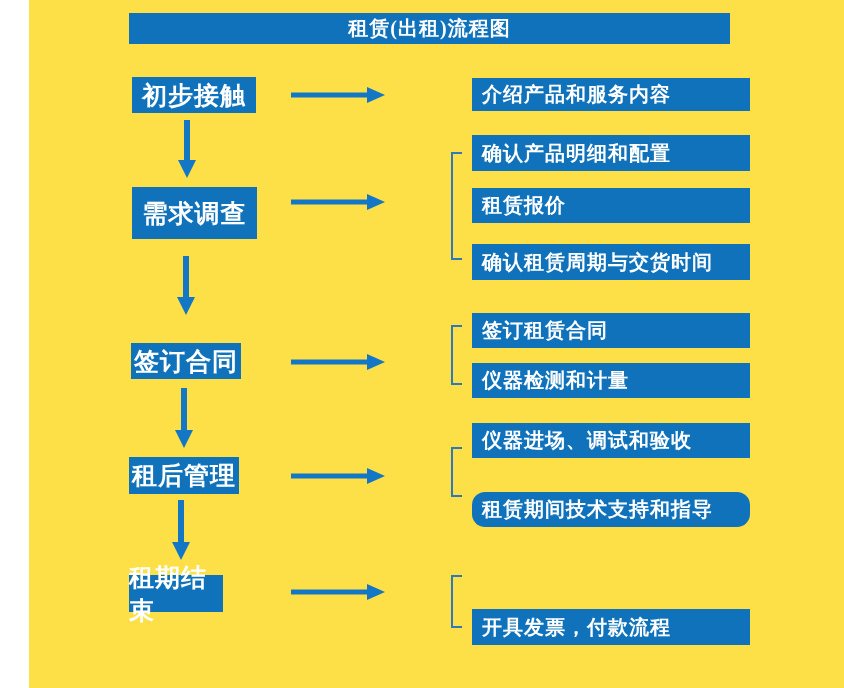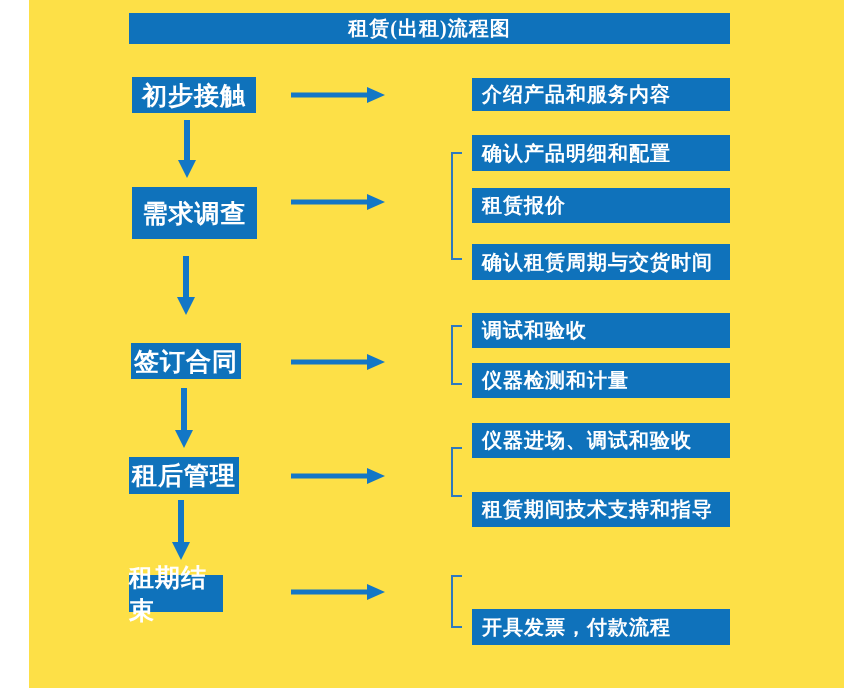--- a/index.html
+++ b/index.html
@@ -40,21 +40,21 @@
     align-items: center;
     box-sizing: border-box;
   }
   .leftbox {
     font-size: 25px;
     justify-content: center;
     letter-spacing: 1px;
   }
   .rightbox {
     left: 443px;
-    width: 258px;
+    width: 278px;
     font-size: 20px;
     justify-content: flex-start;
     padding-left: 10px;
     letter-spacing: 1px;
     text-align: center;
   }
   .bracket {
     position: absolute;
     left: 422px;
     width: 11px;
@@ -80,25 +80,25 @@
   <div class="box leftbox" style="left:102px;top:343px;width:110px;height:36px;">签订合同</div>
   <div class="box leftbox" style="left:100px;top:457px;width:110px;height:37px;">租后管理</div>
   <div class="box leftbox" style="left:100px;top:575px;width:94px;height:37px;">租期结束</div>
 
   <div class="box rightbox" style="top:78px;height:33px;">介绍产品和服务内容</div>
 
   <div class="box rightbox" style="top:135px;height:36px;">确认产品明细和配置</div>
   <div class="box rightbox" style="top:188px;height:35px;">租赁报价</div>
   <div class="box rightbox" style="top:244px;height:36px;">确认租赁周期与交货时间</div>
 
-  <div class="box rightbox" style="top:313px;height:35px;">调试和验收</div>
+  <div class="box rightbox" style="top:313px;height:35px;">签订租赁合同</div>
   <div class="box rightbox" style="top:363px;height:35px;">仪器检测和计量</div>
 
   <div class="box rightbox" style="top:423px;height:35px;">仪器进场、调试和验收</div>
-  <div class="box rightbox" style="top:492px;height:35px;">租赁期间技术支持和指导</div>
+  <div class="box rightbox" style="top:492px;height:35px;border-radius:13px;">租赁期间技术支持和指导</div>
 
   <div class="box rightbox" style="top:609px;height:36px;">开具发票，付款流程</div>
 
   <div class="bracket" style="top:152px;height:108px;"></div>
   <div class="bracket" style="top:325px;height:60px;"></div>
   <div class="bracket" style="top:447px;height:50px;"></div>
   <div class="bracket" style="top:575px;height:53px;"></div>
 
   <div class="arrow" style="left:262px;top:84px;">
     <svg width="96" height="22">

